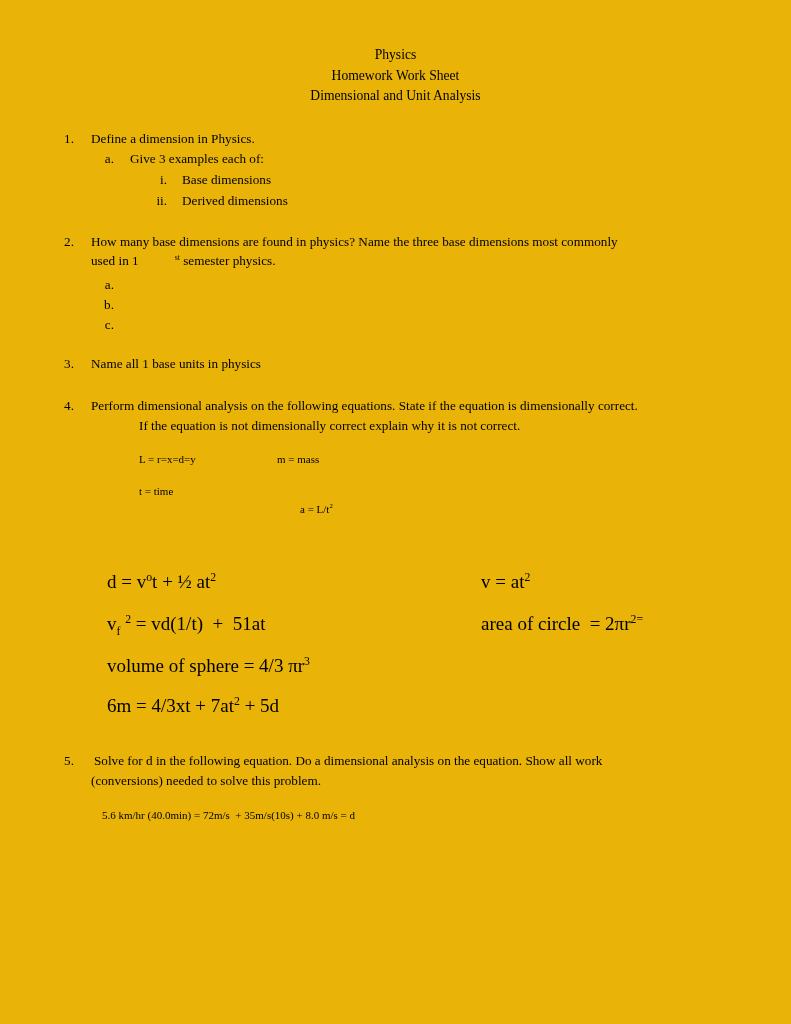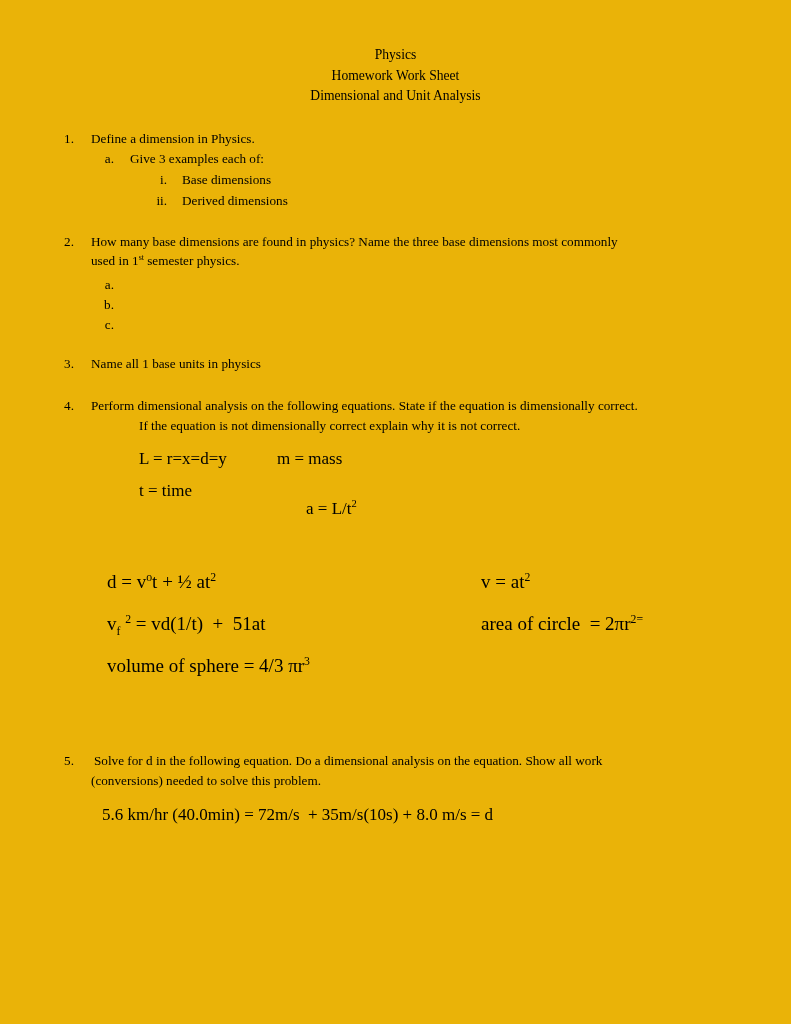--- a/index.html
+++ b/index.html
@@ -40,21 +40,21 @@
   }
   .qtext {
     position: absolute;
     font-size: 13.2px;
     line-height: 18.2px;
   }
 
   
   .legend-item {
     position: absolute;
-    font-size: 17px;
+    font-size: 11px;
     line-height: 18.2px;
     white-space: pre;
   }
 
   
   .eq {
     position: absolute;
     font-size: 19px;
     line-height: 24px;
     white-space: pre;
@@ -67,20 +67,21 @@
   }
   sub {
     font-size: 0.62em;
     vertical-align: sub;
     line-height: 0;
   }
   .sup-small {
     font-size: 0.6em;
     vertical-align: super;
     line-height: 0;
+    margin-left: 36px;
   }
 </style>
 </head>
 <body>
 
 <div class="page">
 
   <div class="title-block">
     <span class="title-line">Physics</span>
     <span class="title-line">Homework Work Sheet</span>
@@ -134,20 +135,23 @@
   </div>
 
   <div class="eq" style="left:88px; top:588px;">
     <span>v</span><sub>f</sub><span> </span><sup>2</sup><span> = vd(1/t)  +  51at</span>
   </div>
 
   <div class="eq" style="left:88px; top:630px;">
     <span>volume of sphere = 4/3 πr</span><sup>3</sup>
   </div>
 
+  <div class="eq" style="left:88px; top:670px;">
+    <span>6m = 4/3xt + 7at</span><sup>2</sup><span> + 5d</span>
+  </div>
 
   <div class="eq" style="left:462px; top:546px;">
     <span>v = at</span><sup>2</sup>
   </div>
 
   <div class="eq" style="left:462px; top:588px;">
     <span>area of circle  = 2πr</span><sup>2=</sup>
   </div>
 
   <div class="marker-r" style="left:52px; top:752px; width:22px;">5.</div>

